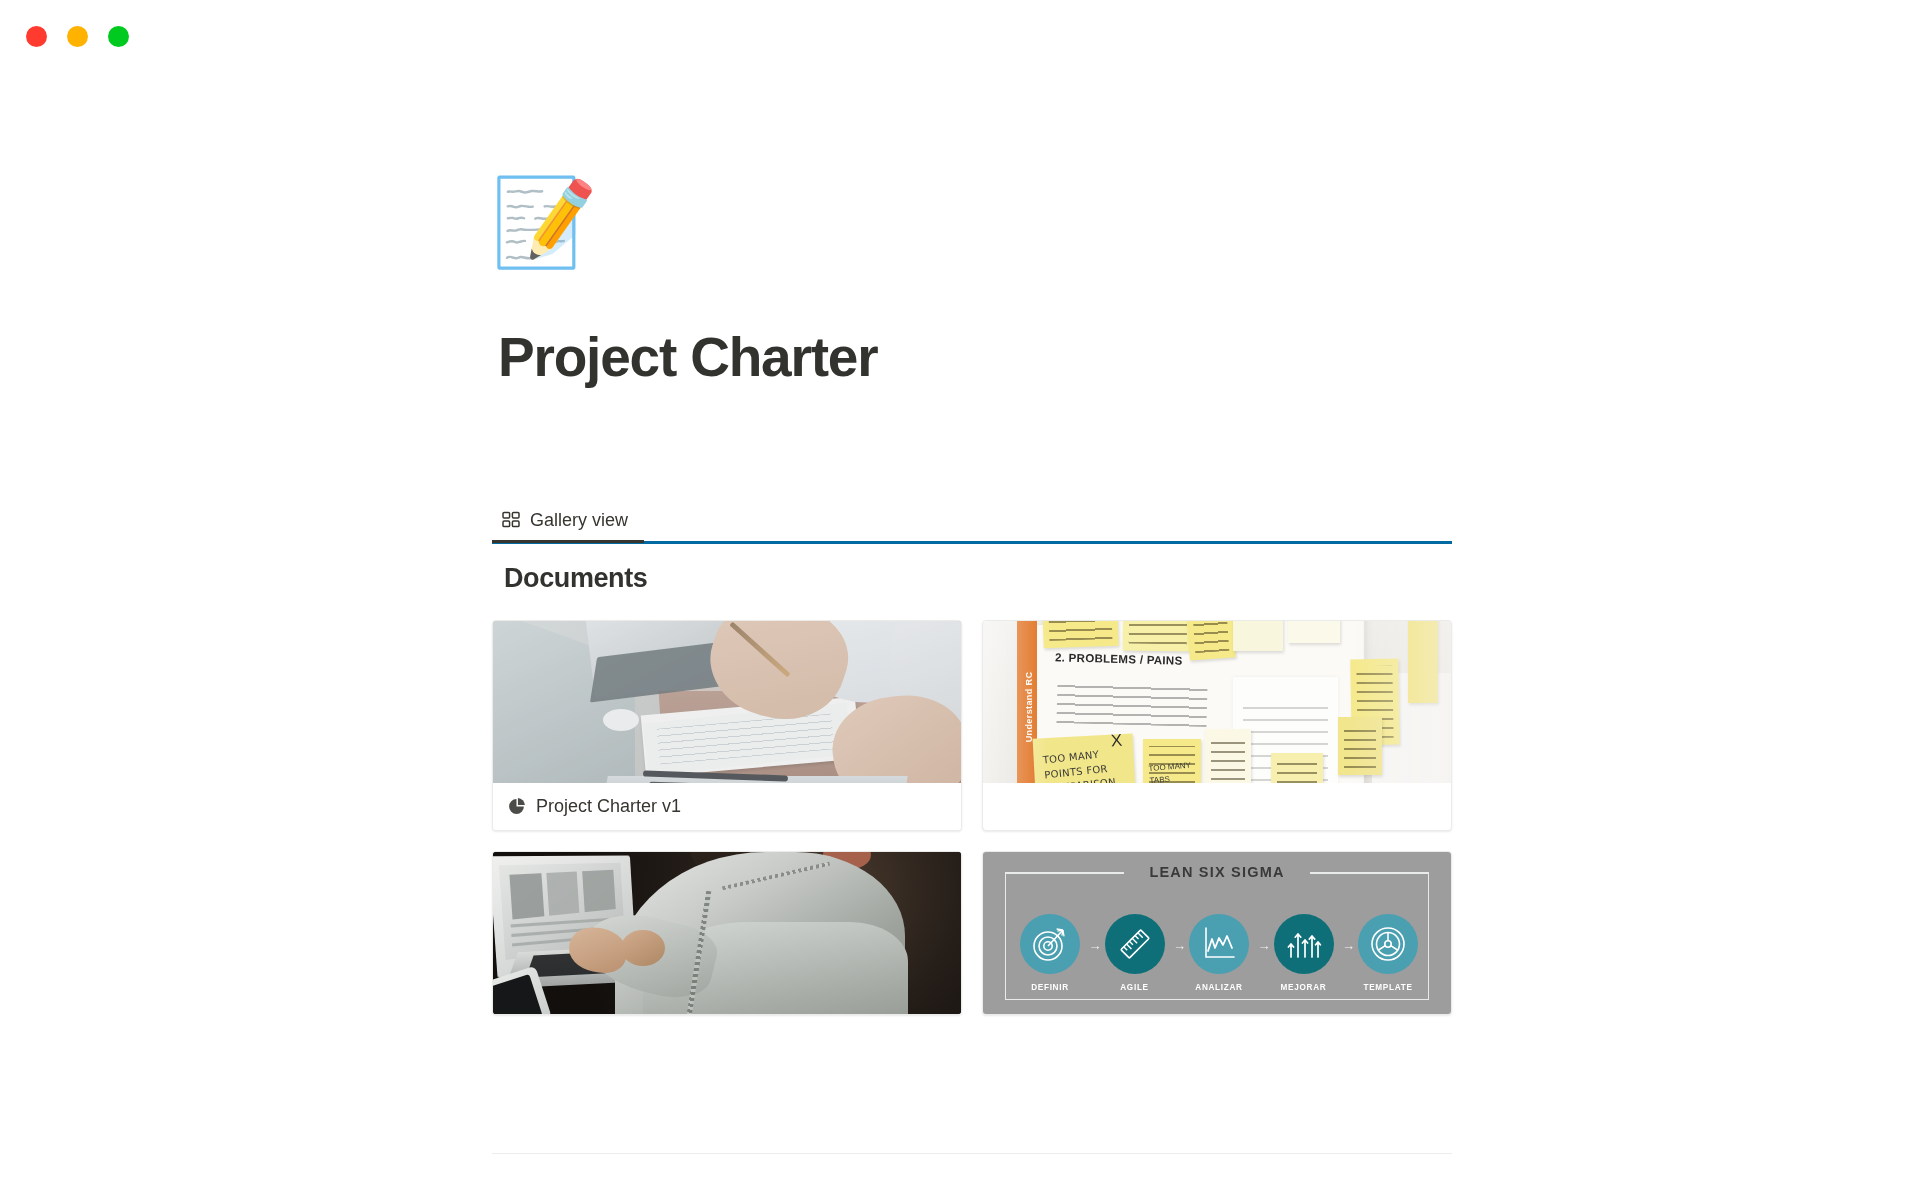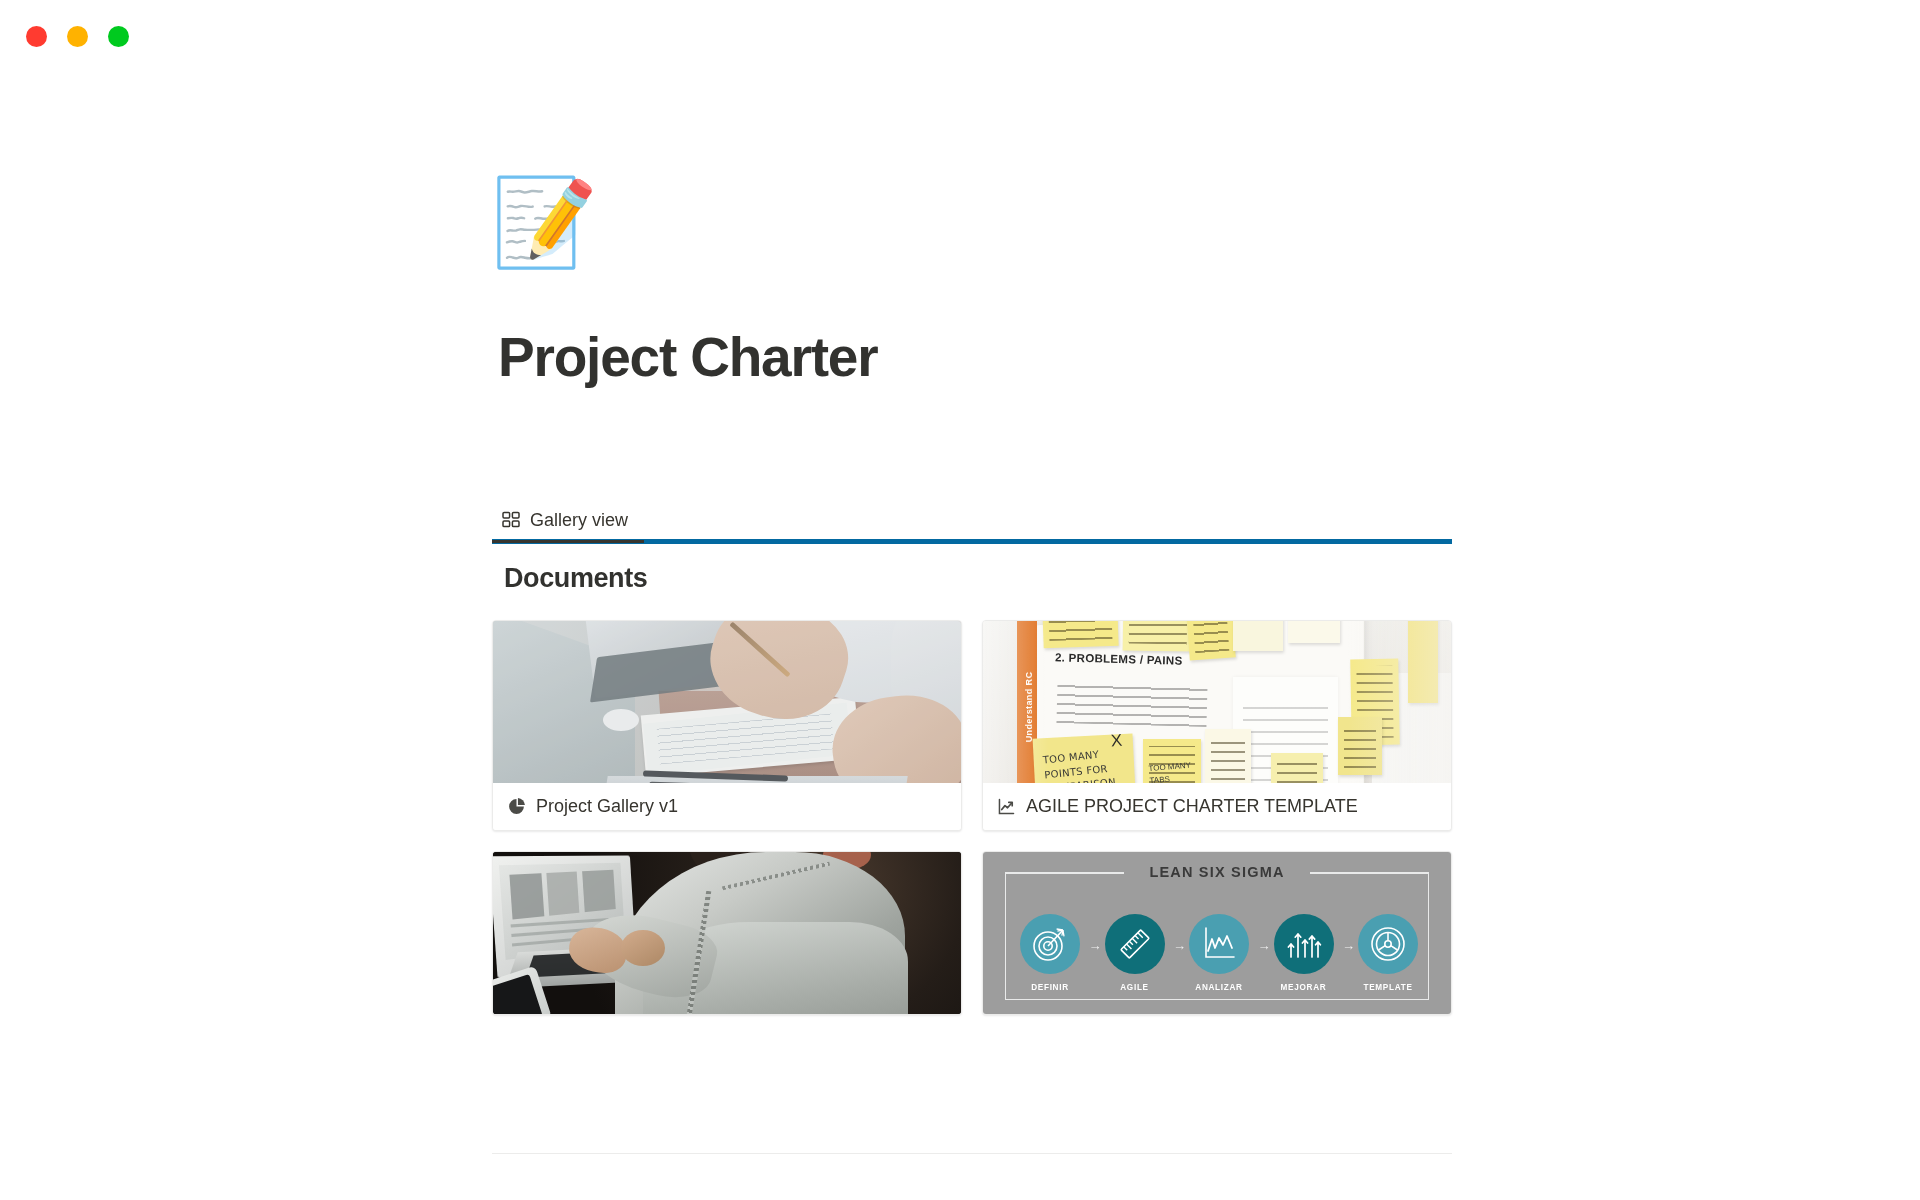--- a/index.html
+++ b/index.html
@@ -42,21 +42,21 @@
   #page-title {
     position: absolute; left: 6px; top: 325px;
     font-size: 55px; font-weight: bold; letter-spacing: -1.2px;
     color: #32322f;
   }
 
   
   #tab-bar {
     position: absolute; left: 0px; top: 500px;
     width: 960px; height: 44px;
-    border-bottom: 5px solid #0369a1;
+    border-bottom: 3px solid #0369a1;
   }
   #tab-gallery {
     position: absolute; left: 0px; top: 0px;
     height: 43px;
     display: flex; align-items: center; gap: 10px;
     padding: 0 16px 0 10px;
     border-bottom: 3px solid #37352f;
     cursor: pointer;
   }
   #tab-gallery .tab-label {
@@ -462,21 +462,21 @@
         <div class="pen2"></div>
         <div class="haze"></div>
       </div>
       <div class="card-footer">
         <span class="card-icon">
           <svg viewBox="0 0 20 20" width="19" height="19" aria-hidden="true">
             <path d="M10 2.2a7.8 7.8 0 1 0 7.8 7.8H10z" fill="#4b4b47"></path>
             <path d="M11.5 1.1v7.4h7.4A8 8 0 0 0 11.5 1.1z" fill="#4b4b47"></path>
           </svg>
         </span>
-        <span class="card-title">Project Gallery v1</span>
+        <span class="card-title">Project Charter v1</span>
       </div>
     </div>
 
     <div class="card">
       <div class="card-thumb t2">
         <div class="wall"></div>
         <div class="panel-mid">
             <div class="rows"></div>
           </div>
         <div class="panel-right"></div>
@@ -514,30 +514,20 @@
             <div class="lines"></div>
           </div>
         <div class="note n-big4">
             <div class="lines"></div>
           </div>
 
         <div class="xmark">X</div>
         <div class="hw1">TOO MANY POINTS FOR COMPARISON Hard to</div>
         <div class="hw2">TOO MANY TABS</div>
         <div class="vign"></div>
-      </div>
-      <div class="card-footer">
-        <span class="card-icon">
-          <svg viewBox="0 0 20 20" width="19" height="19" aria-hidden="true">
-            <path d="M2.6 2.6v14.8h14.8" fill="none" stroke="#4b4b47" stroke-width="1.6" stroke-linecap="round"></path>
-            <path d="M5 13.2l3.4-4.1 2.7 2.2 4.6-5.2" fill="none" stroke="#4b4b47" stroke-width="1.8" stroke-linecap="round" stroke-linejoin="round"></path>
-            <path d="M12.4 5.6h3.6v3.6" fill="none" stroke="#4b4b47" stroke-width="1.8" stroke-linecap="round" stroke-linejoin="round"></path>
-          </svg>
-        </span>
-        <span class="card-title">AGILE PROJECT CHARTER TEMPLATE</span>
       </div>
     </div>
 
     <div class="card">
       <div class="card-thumb t3">
         <div class="bg-blur"></div>
         <div class="laptop-body"></div>
         <div class="laptop-screen"></div>
         <div class="scr-thumbs"></div>
         <div class="scr-lines"></div>

